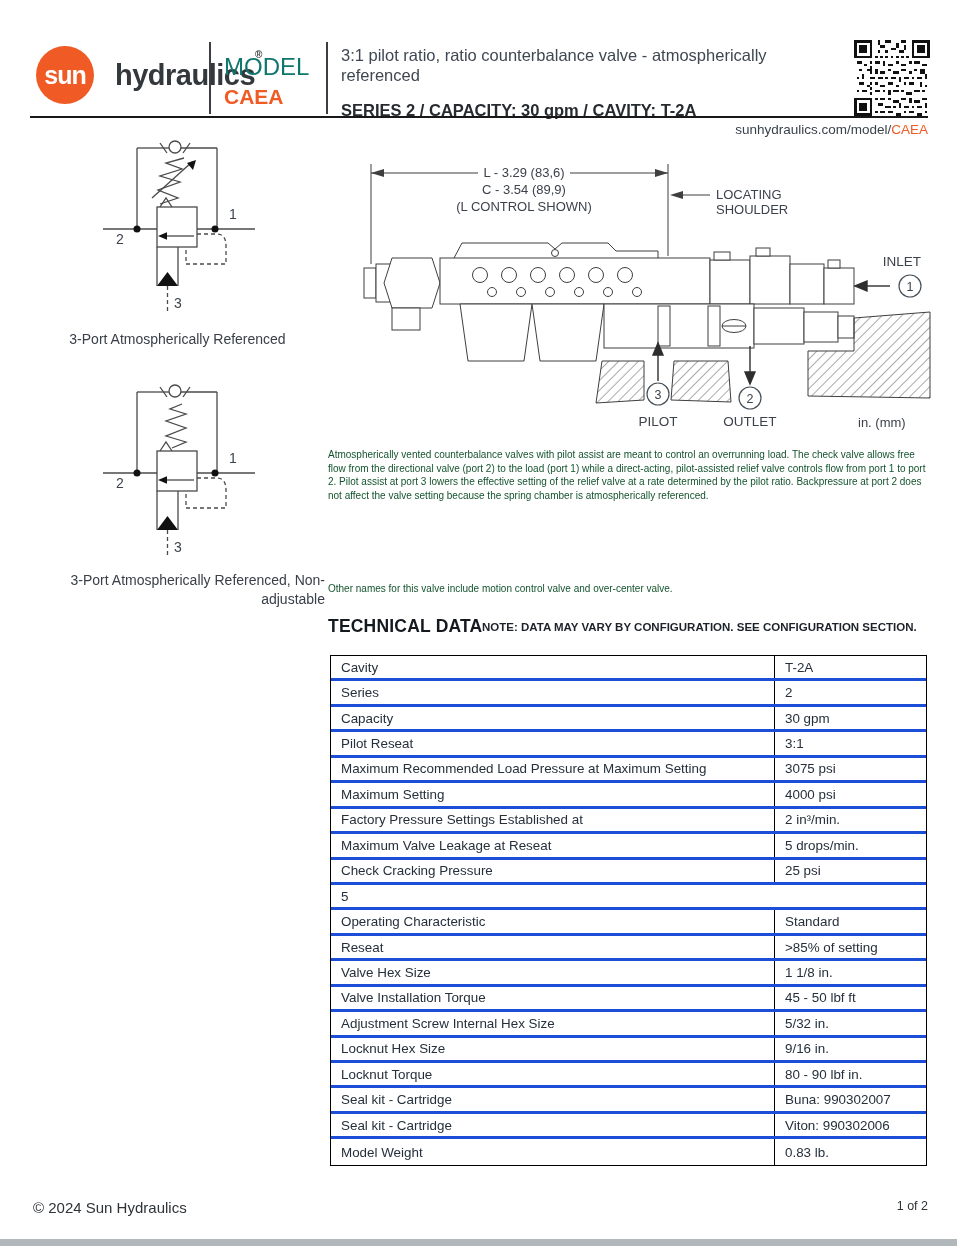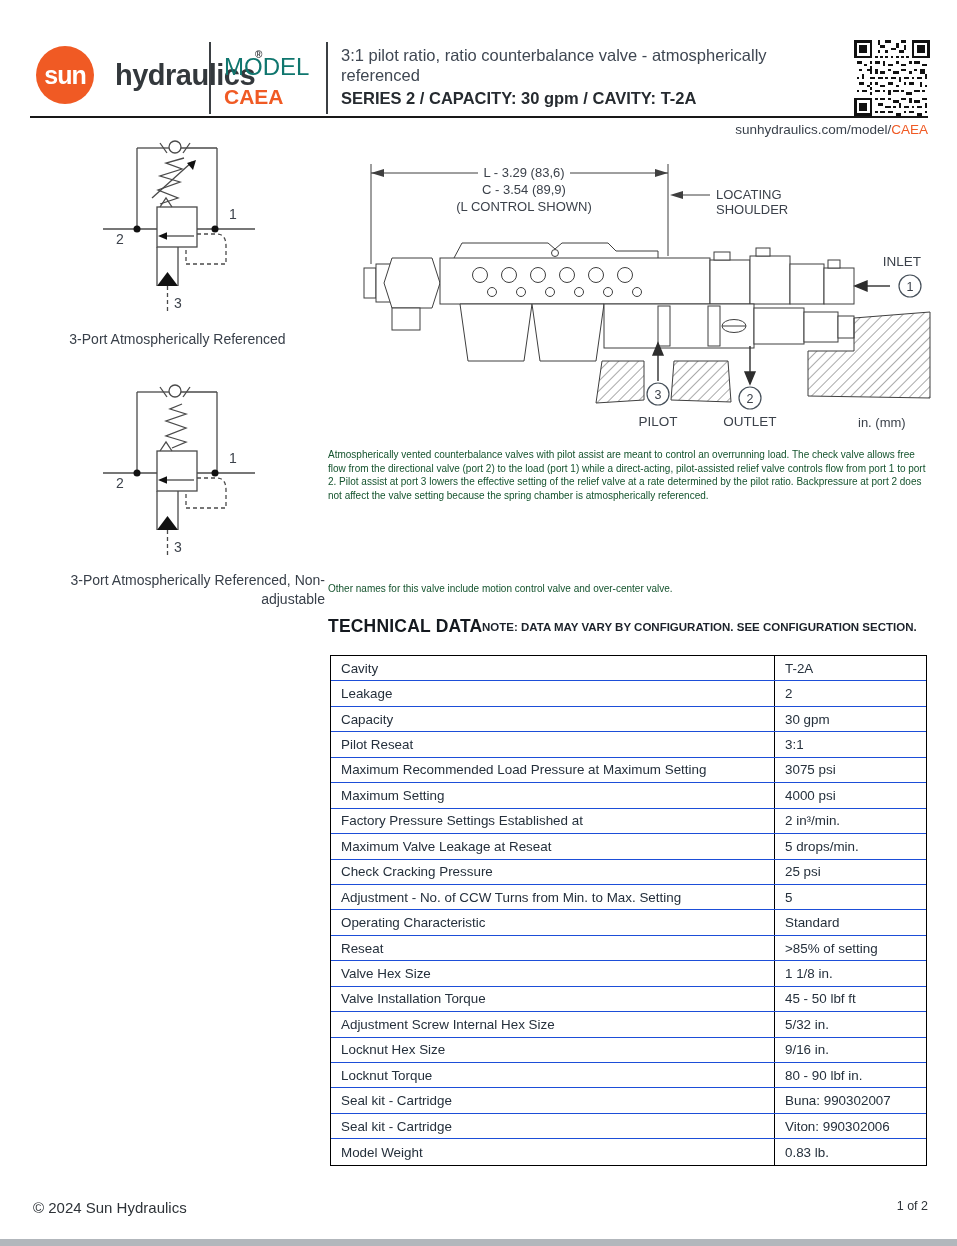--- a/index.html
+++ b/index.html
@@ -13,41 +13,41 @@
     display:flex;align-items:center;justify-content:center;font-weight:800;font-size:25px;
     letter-spacing:-1px;}
   .logo-word{font-size:29px;font-weight:700;color:#33383c;letter-spacing:-0.5px;margin-left:21px;}
   .logo-reg{font-size:10px;vertical-align:top;position:relative;top:-10px;color:#33383c;}
   .vsep{width:2px;background:#3b3f43;top:42px;height:72px;}
   .model-block{left:224px;top:52px;line-height:1.25;}
   .model-label{font-size:24px;color:#0f766e;}
   .model-value{font-size:21px;font-weight:700;color:#f05a24;margin-top:2px;}
   .title-block{left:341px;top:45px;width:508px;}
   .title-main{font-size:16.5px;color:#3f4752;line-height:1.24;}
-  .title-series{font-size:16.5px;font-weight:700;color:#262b30;margin-top:3px;}
+  .title-series{font-size:16.5px;font-weight:700;color:#262b30;margin-top:15px;}
   .qr{left:854px;top:40px;}
   .header-rule{left:30px;top:116px;width:898px;height:2px;background:#181818;}
   .url{right:29px;top:122px;font-size:13.5px;color:#3a424c;}
   .url .model{color:#f05a24;}
 
   
   .caption{font-size:14px;color:#39404a;text-align:center;line-height:1.35;}
   .caption1{left:35px;top:330px;width:285px;}
   .caption2{left:30px;top:571px;width:295px;text-align:right;}
 
   
   .para{left:328px;width:606px;font-size:10px;line-height:1.36;color:#14532d;}
   .para1{top:448px;}
   .para2{top:582px;}
 
   
   .tech-heading{left:328px;top:616px;font-size:17.5px;font-weight:700;color:#14191f;letter-spacing:0.2px;}
   .tech-note{left:482px;top:621px;font-size:11.5px;font-weight:600;color:#1c222a;}
   .ttable{left:330px;top:655px;width:597px;border:1px solid #000;box-sizing:border-box;}
-  .trow{display:flex;height:25.45px;box-sizing:border-box;border-bottom:1px solid #1d4ed8;
+  .trow{display:flex;height:25.45px;box-sizing:border-box;border-bottom:3px solid #1d4ed8;
         align-items:stretch;font-size:13.4px;color:#25303c;}
   .trow:last-child{border-bottom:none;}
   .tlabel{flex:1;border-right:1px solid #000;display:flex;align-items:center;padding-left:10px;}
   .tvalue{width:141px;display:flex;align-items:center;padding-left:10px;}
 
   
   .footer-left{left:33px;top:1199px;font-size:15px;color:#2e3338;}
   .footer-right{right:29px;top:1199px;font-size:12.5px;color:#2e3338;margin-left:28px;}
   .bottom-bar{left:0;top:1239px;width:957px;height:7px;background:#b2b7bc;}
 
@@ -269,21 +269,21 @@
   <div class="abs para para2">Other names for this valve include motion control valve and over-center valve.</div>
 
   <div class="abs tech-heading">TECHNICAL DATA</div>
   <div class="abs tech-note">NOTE: DATA MAY VARY BY CONFIGURATION. SEE CONFIGURATION SECTION.</div>
   <div class="abs ttable">
       <div class="trow">
         <div class="tlabel">Cavity</div>
         <div class="tvalue">T-2A</div>
       </div>
       <div class="trow">
-        <div class="tlabel">Leakage</div>
+        <div class="tlabel">Series</div>
         <div class="tvalue">2</div>
       </div>
       <div class="trow">
         <div class="tlabel">Capacity</div>
         <div class="tvalue">30 gpm</div>
       </div>
       <div class="trow">
         <div class="tlabel">Pilot Reseat</div>
         <div class="tvalue">3:1</div>
       </div>
@@ -301,21 +301,20 @@
       </div>
       <div class="trow">
         <div class="tlabel">Maximum Valve Leakage at Reseat</div>
         <div class="tvalue">5 drops/min.</div>
       </div>
       <div class="trow">
         <div class="tlabel">Check Cracking Pressure</div>
         <div class="tvalue">25 psi</div>
       </div>
       <div class="trow">
-        <div class="tlabel">Adjustment - No. of CCW Turns from Min. to Max. Setting</div>
         <div class="tvalue">5</div>
       </div>
       <div class="trow">
         <div class="tlabel">Operating Characteristic</div>
         <div class="tvalue">Standard</div>
       </div>
       <div class="trow">
         <div class="tlabel">Reseat</div>
         <div class="tvalue">&gt;85% of setting</div>
       </div>

